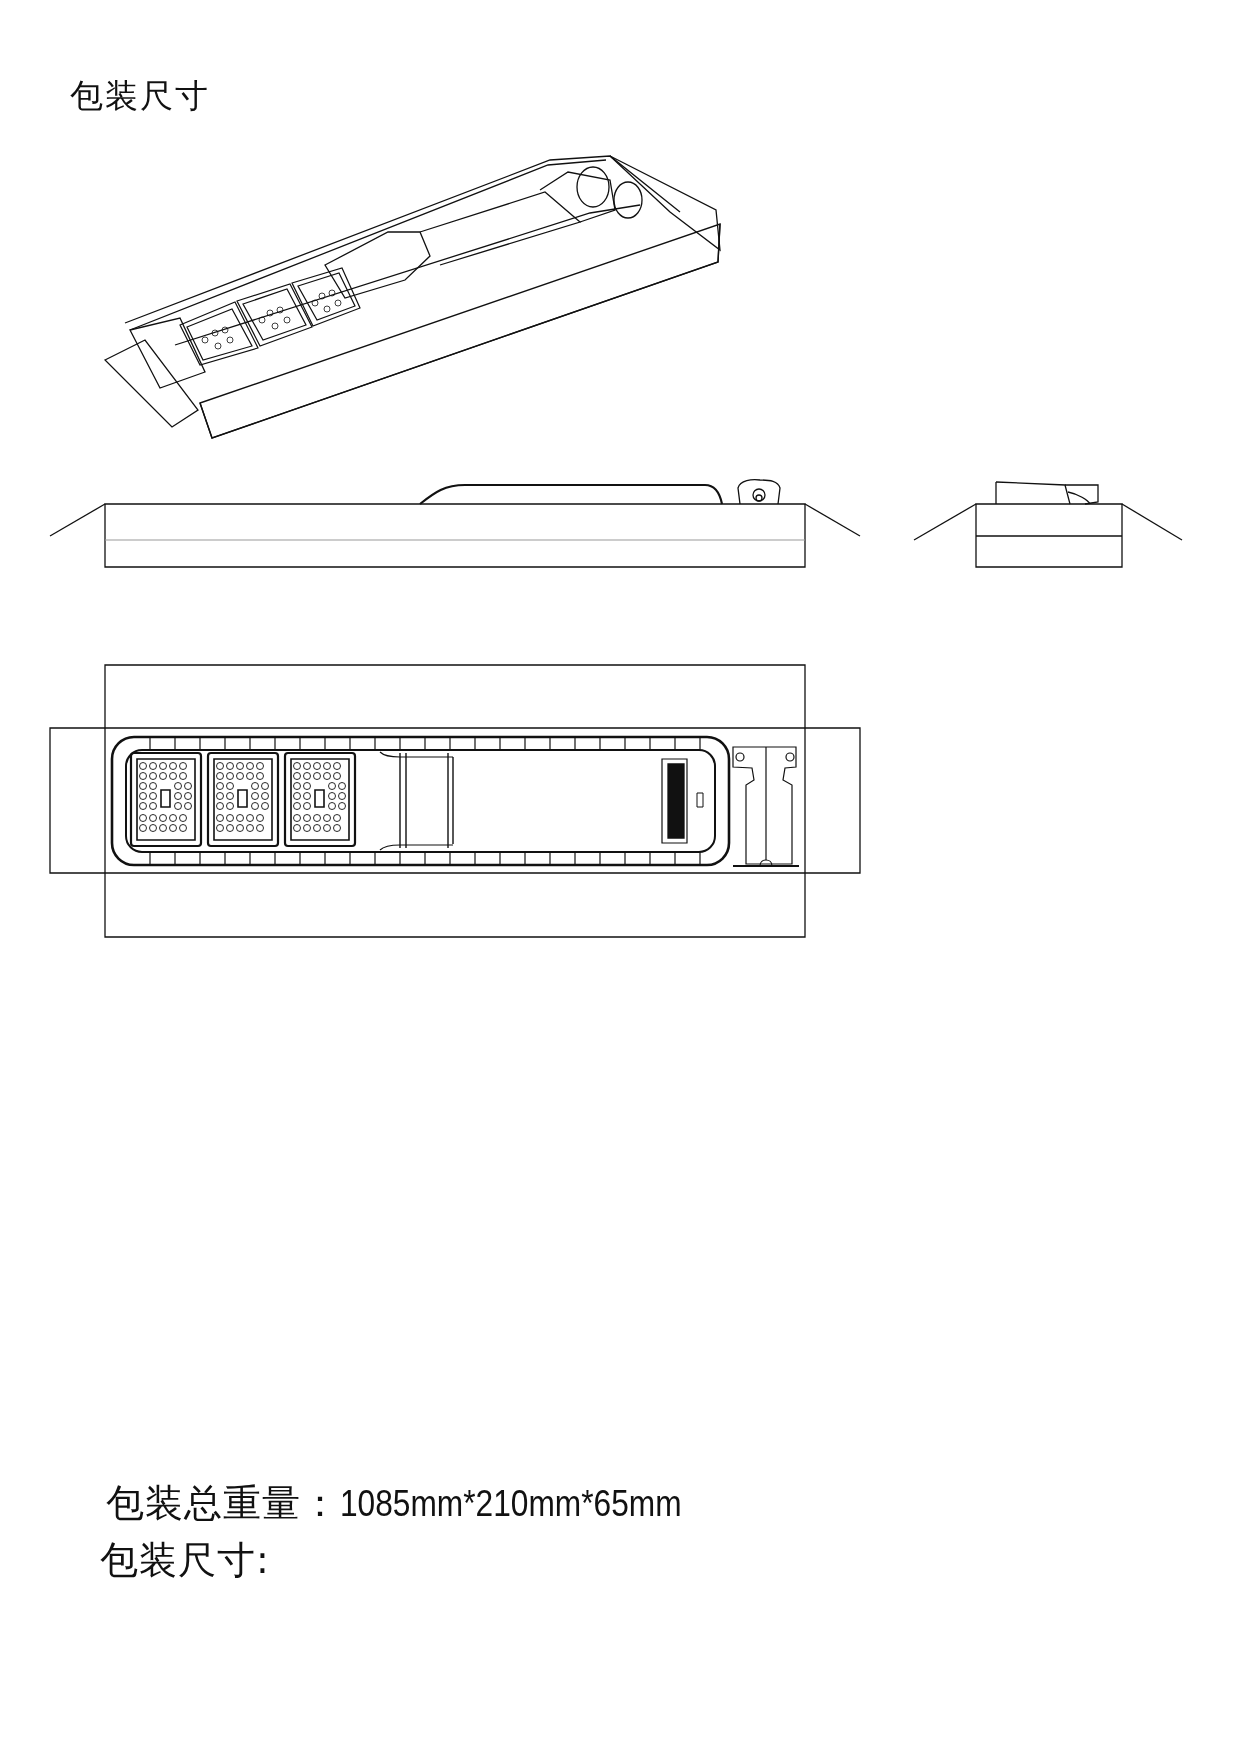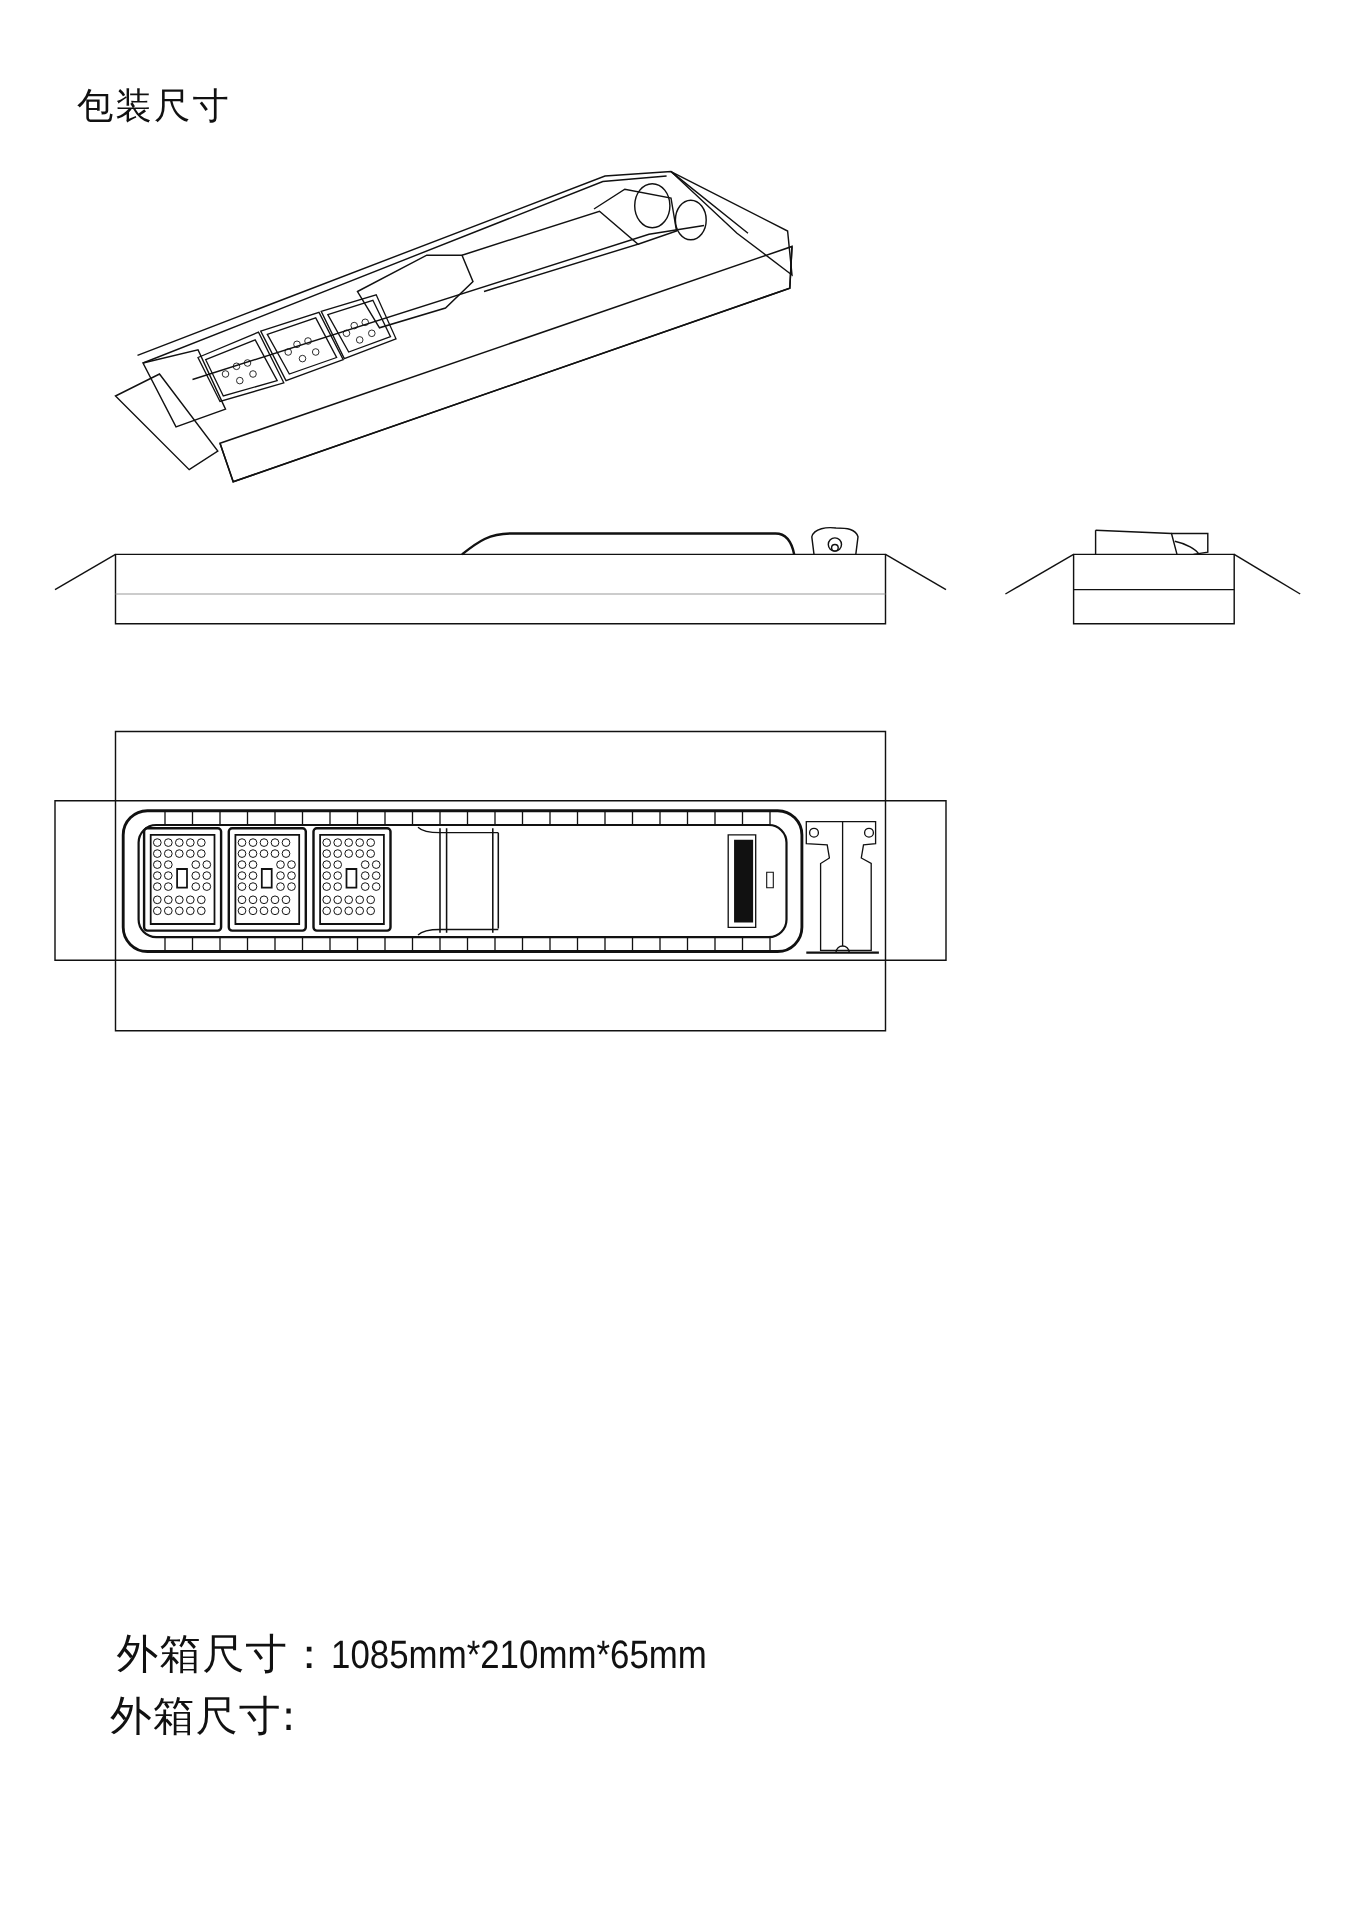--- a/index.html
+++ b/index.html
@@ -219,17 +219,17 @@
     <path d="M733,747 L796,747 L796,767 L785,768 L783,780 L792,785 L792,864 L746,864 L746,785 L754,780 L752,768 L733,767 Z"></path>
     <line x1="766" y1="747" x2="766" y2="860"></line>
     <circle cx="740" cy="757" r="4"></circle>
       <circle cx="790" cy="757" r="4"></circle>
     <line x1="733" y1="866" x2="799" y2="866" stroke-width="2"></line>
     <path d="M760,866 C760,858 772,858 772,866"></path>
   </g>
 </svg>
 
 <div class="spec spec1">
-  <span>外箱尺寸：</span><span class="val">1085mm*210mm*65mm</span>
+  <span>包装总重量：</span><span class="val">1085mm*210mm*65mm</span>
 </div>
 <div class="spec spec2">
-  <span>外箱尺寸:</span><span class="val"></span>
+  <span>包装尺寸:</span><span class="val"></span>
 </div>
 
 </body></html>

